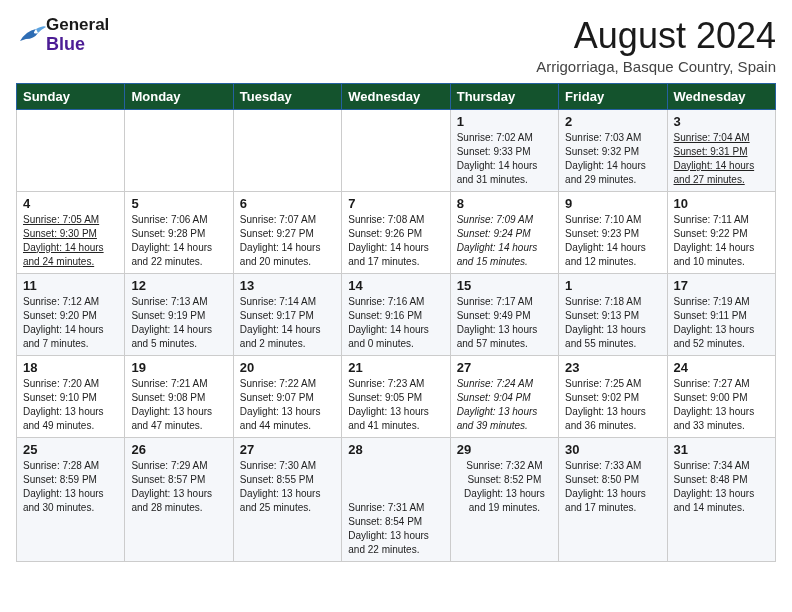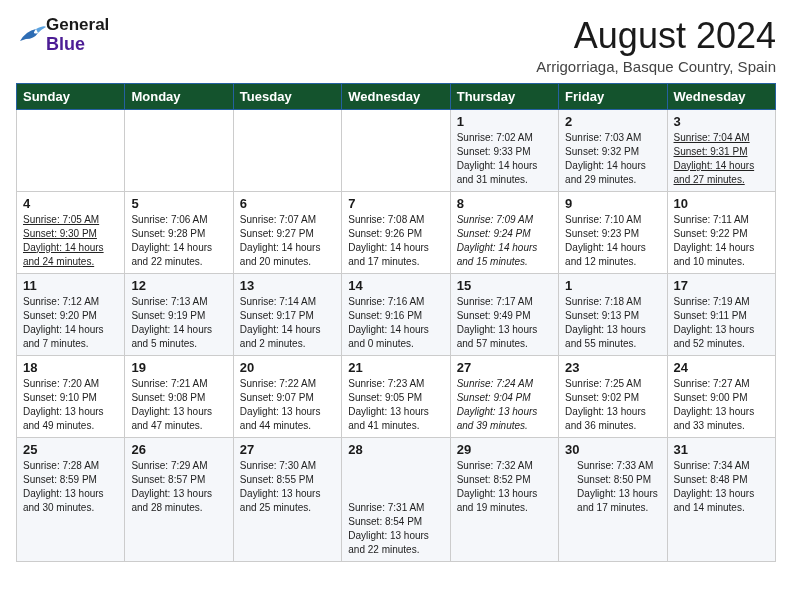--- a/index.html
+++ b/index.html
@@ -294,27 +294,27 @@
 Daylight: 13 hours and 25 minutes.</div>
         </td>
         <td>
           <span class="day-number">28</span>
           <div class="day-info" style="white-space: pre-line; margin-top: 44px;">Sunrise: 7:31 AM
 Sunset: 8:54 PM
 Daylight: 13 hours and 22 minutes.</div>
         </td>
         <td>
           <span class="day-number">29</span>
-          <div class="day-info" style="white-space: pre-line;">Sunrise: 7:32 AM
+          <div class="day-info" style="white-space: pre-line; text-align: center;">Sunrise: 7:32 AM
 Sunset: 8:52 PM
 Daylight: 13 hours and 19 minutes.</div>
         </td>
         <td>
           <span class="day-number">30</span>
-          <div class="day-info" style="white-space: pre-line; margin-left: 12px;">Sunrise: 7:33 AM
+          <div class="day-info" style="white-space: pre-line;">Sunrise: 7:33 AM
 Sunset: 8:50 PM
 Daylight: 13 hours and 17 minutes.</div>
         </td>
         <td>
           <span class="day-number">31</span>
           <div class="day-info" style="white-space: pre-line;">Sunrise: 7:34 AM
 Sunset: 8:48 PM
 Daylight: 13 hours and 14 minutes.</div>
         </td>
       </tr>

